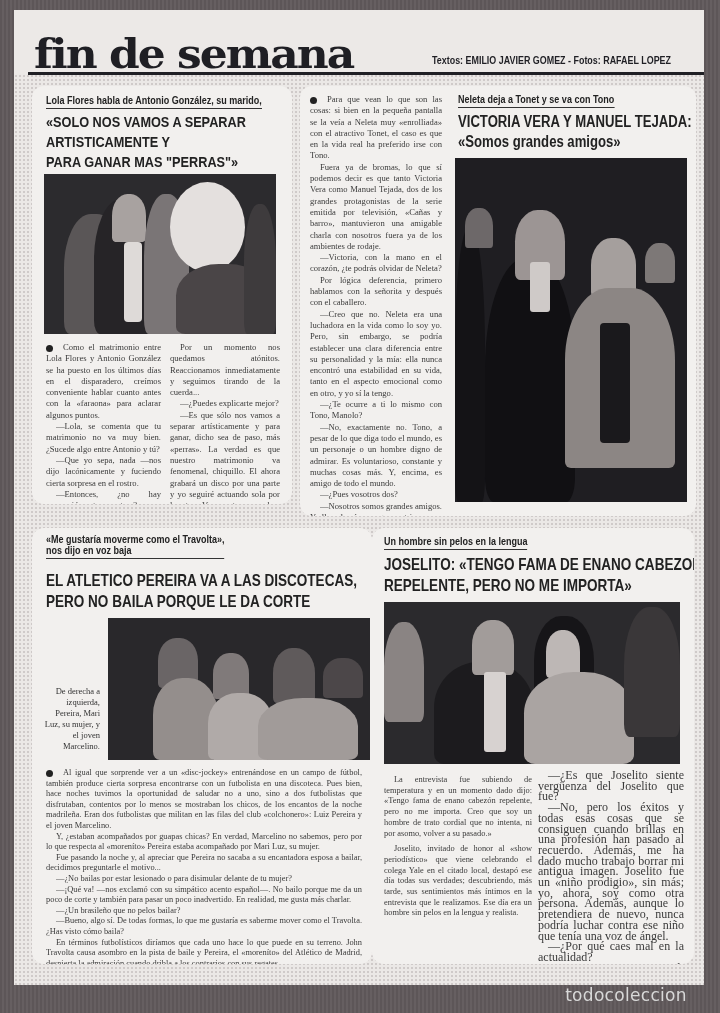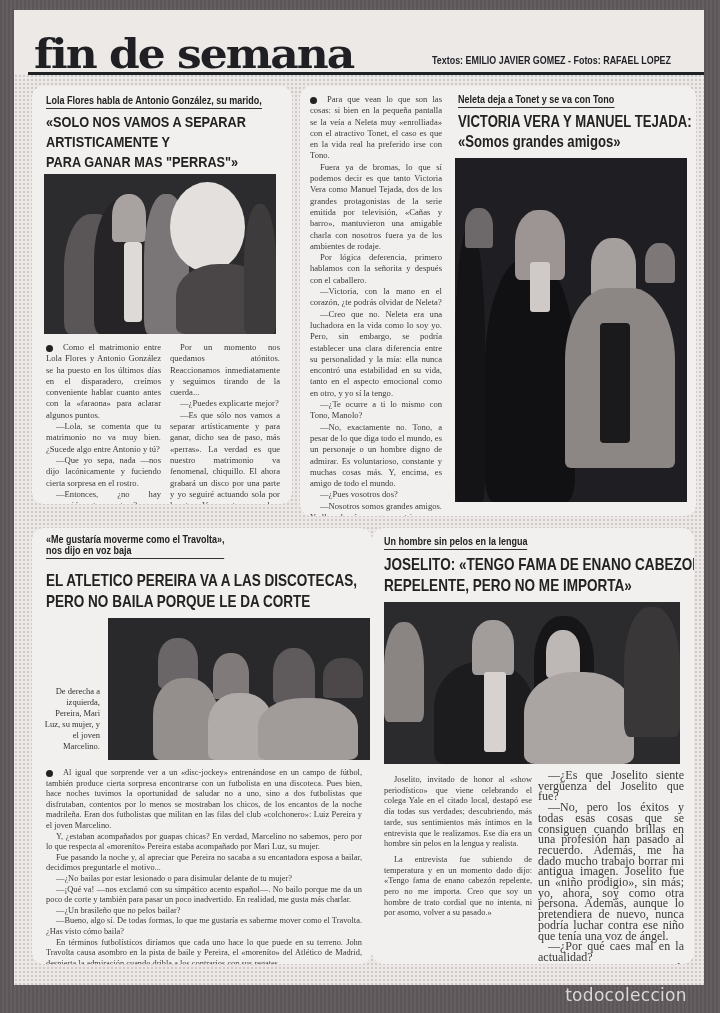--- a/index.html
+++ b/index.html
@@ -105,22 +105,22 @@
       <p>Por un momento nos quedamos atónitos. Reaccionamos inmediatamente y seguimos tirando de la cuerda...</p>
       <p>—¿Puedes explicarte mejor?</p>
       <p>—Es que sólo nos vamos a separar artísticamente y para ganar, dicho sea de paso, más «perras». La verdad es que nuestro matrimonio va fenomenal, chiquillo. El ahora grabará un disco por una parte y yo seguiré actuando sola por la otra. Vamos, tampoco hay que darle tanta importancia. Eso ya lo han hecho Rocío Dúrcal y Junior. ¿O no?</p>
     </div>
   </div>
 
   <div class="card" style="left:286px;top:76px;width:396px;height:430px;">
     <div class="col" style="left:10px;top:8px;width:132px;">
       <p class="lead"><span class="bullet"></span><span>Para que vean lo que son las cosas: si bien en la pequeña pantalla se la veía a Neleta muy «enrolliada» con el atractivo Tonet, el caso es que en la vida real ha preferido irse con Tono.</span></p>
       <p>Fuera ya de bromas, lo que sí podemos decir es que tanto Victoria Vera como Manuel Tejada, dos de los grandes protagonistas de la serie emitida por televisión, «Cañas y barro», mantuvieron una amigable charla con nosotros fuera ya de los ambientes de rodaje.</p>
+      <p>—Victoria, con la mano en el corazón, ¿te podrás olvidar de Neleta?</p>
       <p>Por lógica deferencia, primero hablamos con la señorita y después con el caballero.</p>
-      <p>—Victoria, con la mano en el corazón, ¿te podrás olvidar de Neleta?</p>
       <p>—Creo que no. Neleta era una luchadora en la vida como lo soy yo. Pero, sin embargo, se podría establecer una clara diferencia entre su personalidad y la mía: ella nunca encontró una estabilidad en su vida, tanto en el aspecto emocional como en otro, y yo sí la tengo.</p>
       <p>—¿Te ocurre a ti lo mismo con Tono, Manolo?</p>
       <p>—No, exactamente no. Tono, a pesar de lo que diga todo el mundo, es un personaje o un hombre digno de admirar. Es voluntarioso, constante y muchas cosas más. Y, encima, es amigo de todo el mundo.</p>
       <p>—¿Pues vosotros dos?</p>
       <p>—Nosotros somos grandes amigos. Y ella, además, una gran actriz.</p>
     </div>
     <div class="kicker" style="left:158px;top:8px;">Neleta deja a Tonet y se va con Tono</div>
     <div class="headline" style="left:158px;top:26px;font-size:16px;">
       <div>VICTORIA VERA Y MANUEL TEJADA:</div>
       <div>«Somos grandes amigos»</div>
@@ -179,22 +179,22 @@
       <div class="fig" style="left:0px;top:20px;width:40px;height:100px;background:#8a8483;"></div>
       <div class="fig" style="left:50px;top:60px;width:100px;height:102px;background:#1c1b1e;"></div>
       <div class="fig" style="left:88px;top:18px;width:42px;height:55px;background:#a29c9a;"></div>
       <div class="fig" style="left:100px;top:70px;width:22px;height:80px;background:#d7d2d0;border-radius:3px;"></div>
       <div class="fig" style="left:150px;top:14px;width:60px;height:100px;background:#161518;"></div>
       <div class="fig" style="left:162px;top:28px;width:34px;height:48px;background:#bdb7b5;"></div>
       <div class="fig" style="left:140px;top:70px;width:110px;height:92px;background:#aaa4a2;"></div>
       <div class="fig" style="left:240px;top:5px;width:56px;height:130px;background:#3a3739;"></div>
     </div>
     <div class="col" style="left:12px;top:242px;width:148px;font-size:8.4px;line-height:10.7px;">
+      <p style="margin-top:5px;">La entrevista fue subiendo de temperatura y en un momento dado dijo: «Tengo fama de enano cabezón repelente, pero no me importa. Creo que soy un hombre de trato cordial que no intenta, ni por asomo, volver a su pasado.»</p>
       <p style="margin-top:5px;">Joselito, invitado de honor al «show periodístico» que viene celebrando el colega Yale en el citado local, destapó ese día todas sus verdades; descubriendo, más tarde, sus sentimientos más íntimos en la entrevista que le realizamos. Ese día era un hombre sin pelos en la lengua y realista.</p>
-      <p style="margin-top:5px;">La entrevista fue subiendo de temperatura y en un momento dado dijo: «Tengo fama de enano cabezón repelente, pero no me importa. Creo que soy un hombre de trato cordial que no intenta, ni por asomo, volver a su pasado.»</p>
     </div>
     <div class="col" style="left:166px;top:242px;width:146px;font-size:12px;line-height:10.7px;">
       <p>—¿Es que Joselito siente vergüenza del Joselito que fue?</p>
       <p>—No, pero los éxitos y todas esas cosas que se consiguen cuando brillas en una profesión han pasado al recuerdo. Además, me ha dado mucho trabajo borrar mi antigua imagen. Joselito fue un «niño prodigio», sin más; yo, ahora, soy como otra persona. Además, aunque lo pretendiera de nuevo, nunca podría luchar contra ese niño que tenía una voz de ángel.</p>
       <p>—¿Por qué caes mal en la actualidad?</p>
       <p>—No caigo mal; simplemente ya no me acepta el público. Pero, no creas, me trae todo sin cuidado. Lo importante es que tenga salud y que viva feliz.</p>
       <p>—¿Con tu nueva novia?</p>
       <p>—Sí, con Fe, una mujer de las de verdad.</p>
     </div>
   </div>

